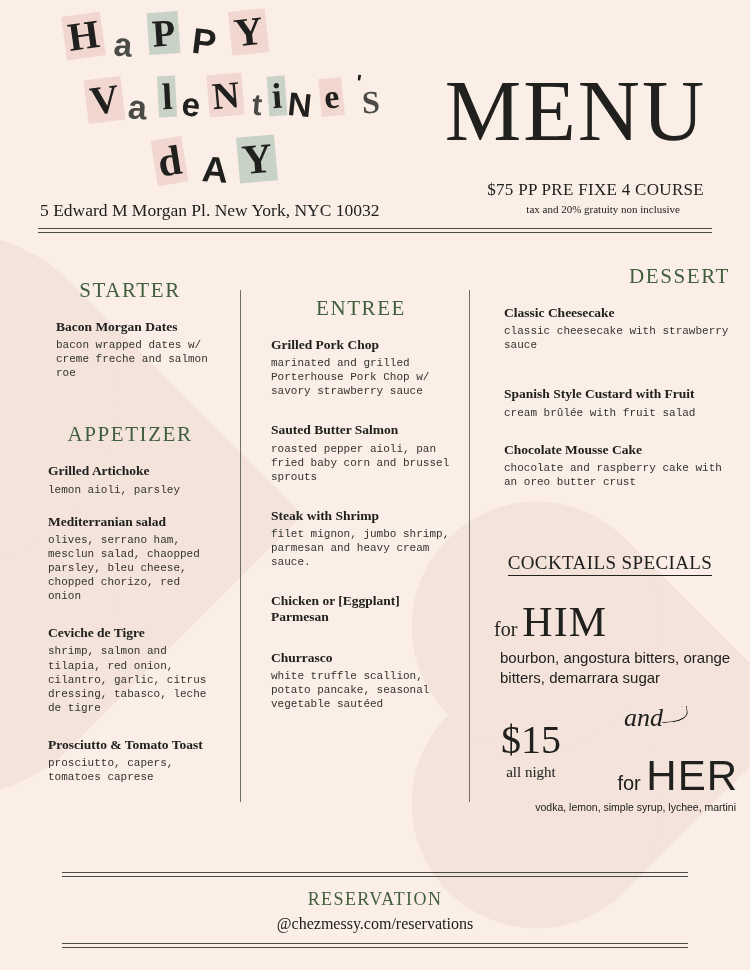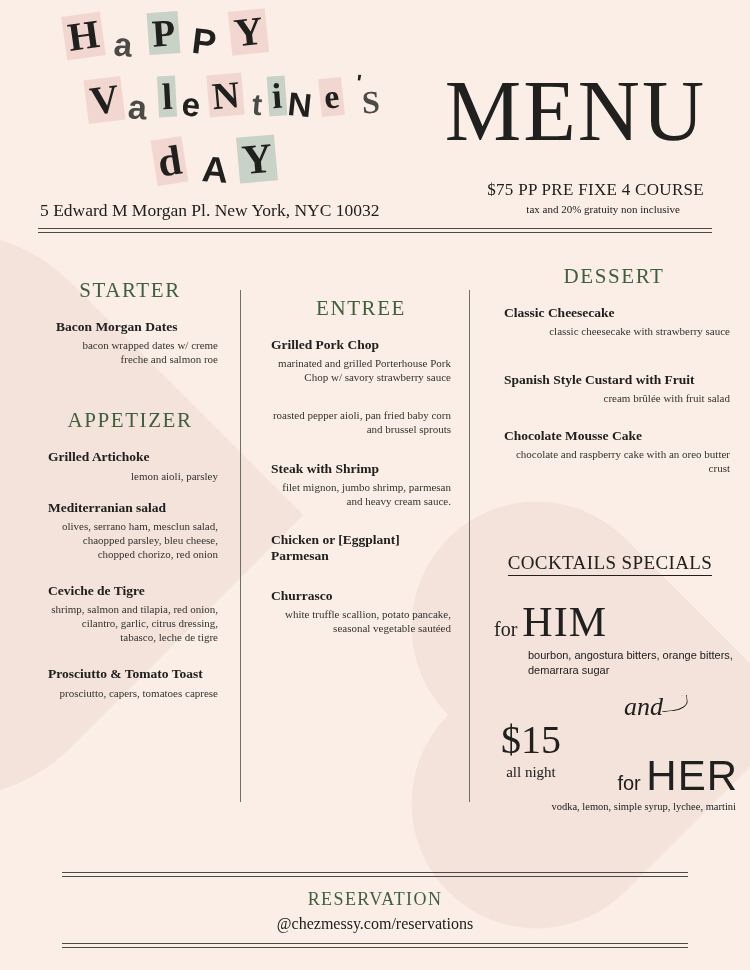--- a/index.html
+++ b/index.html
@@ -150,36 +150,35 @@
     text-align: center;
     color: #3f5f3c;
     font-size: 21px;
     letter-spacing: 1.6px;
     font-family: "Liberation Serif", serif;
     margin: 0 0 16px 0;
   }
   .sh-starter  { margin-top: 6px; }
   .sh-appet    { margin-top: 42px; }
   .sh-entree   { margin-top: 6px; }
-  .sh-dessert  { margin-top: -8px; }
+  .sh-dessert  { margin-top: -8px; text-align: right; }
 
   .item { margin-bottom: 17px; }
   .item-name {
     font-family: "Liberation Serif", serif;
     font-weight: bold;
     font-size: 13.5px;
     line-height: 1.2;
     margin-bottom: 3px;
   }
   .item-desc {
-    font-family: Liberation Serif, serif;
+    font-family: Liberation Mono, monospace;
     font-size: 11px;
     line-height: 1.28;
     color: #33332f;
-    text-align: right;
   }
   .col-1 .item-name { padding-left: 6px; }
   .col-1 .item-desc { padding-left: 6px; }
 
   .starter-item .item-name { padding-left: 14px; }
   .starter-item .item-desc { padding-left: 14px; }
 
   .col-3 .item-name { padding-left: 6px; }
   .col-3 .item-desc { padding-left: 6px; }
   .col-3 .item { margin-bottom: 22px; }
@@ -206,24 +205,24 @@
     margin-top: 22px;
     margin-left: 18px;
     font-family: "Liberation Serif", serif;
     font-size: 20px;
   }
   .for-him .big {
     font-size: 42px;
     letter-spacing: 1px;
   }
   .him-desc {
-    margin-left: 52px;
+    margin-left: 24px;
     margin-top: 2px;
     font-family: "Liberation Sans", sans-serif;
-    font-size: 11px;
+    font-size: 15px;
     line-height: 1.35;
   }
   .and-script {
     text-align: right;
     padding-right: 50px;
     margin-top: 14px;
     font-family: "Liberation Serif", serif;
     font-style: italic;
     font-size: 26px;
   }
@@ -264,21 +263,21 @@
   }
   .for-her .big {
     font-size: 42px;
     letter-spacing: 1px;
   }
   .her-desc {
     position: absolute;
     right: 2px;
     top: 248px;
     text-align: right;
-    font-family: Liberation Serif, serif;
+    font-family: Liberation Sans, sans-serif;
     font-size: 10.5px;
     line-height: 1.35;
   }
 
   
   .footer {
     position: absolute;
     left: 62px;
     right: 62px;
     bottom: 22px;
@@ -375,20 +374,21 @@
     </div>
 
     <div class="col col-2">
       <div class="section-head sh-entree">ENTREE</div>
 
       <div class="item" style="margin-bottom:24px">
         <div class="item-name">Grilled Pork Chop</div>
         <div class="item-desc">marinated and grilled Porterhouse Pork Chop w/ savory strawberry sauce</div>
       </div>
       <div class="item" style="margin-bottom:24px">
+        <div class="item-name">Sauted Butter Salmon</div>
         <div class="item-desc">roasted pepper aioli, pan fried baby corn and brussel sprouts</div>
       </div>
       <div class="item" style="margin-bottom:24px">
         <div class="item-name">Steak with Shrimp</div>
         <div class="item-desc">filet mignon, jumbo shrimp, parmesan and heavy cream sauce.</div>
       </div>
       <div class="item" style="margin-bottom:24px">
         <div class="item-name">Chicken or [Eggplant] Parmesan</div>
       </div>
       <div class="item">

